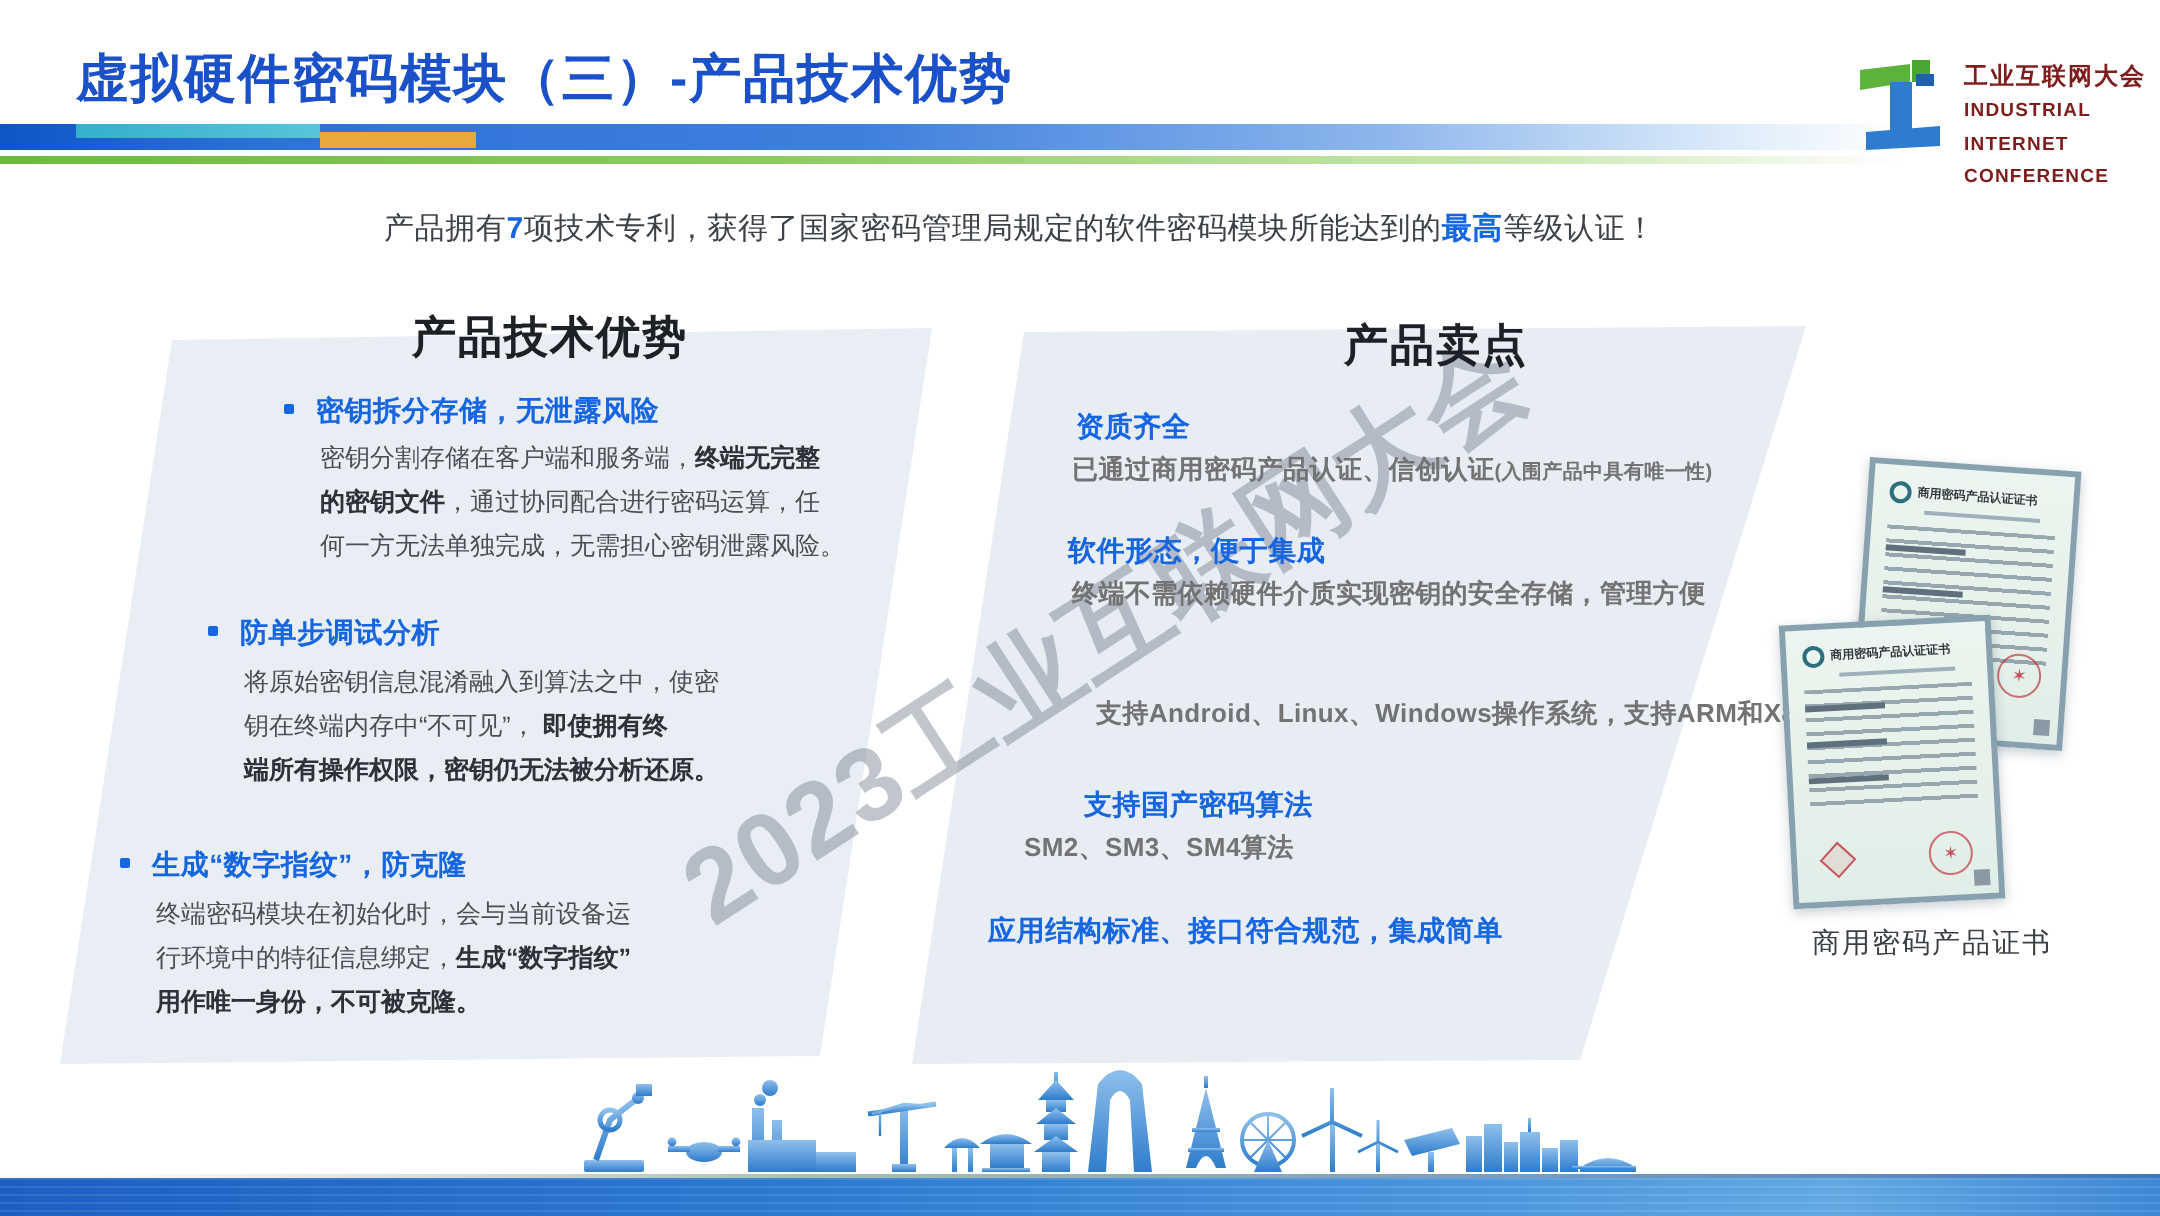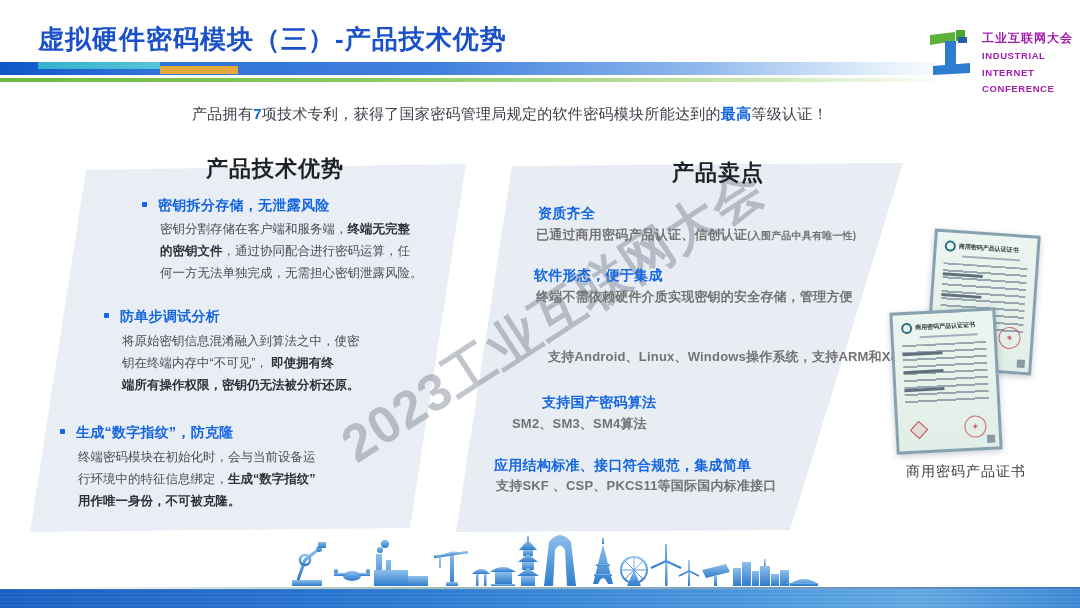--- a/index.html
+++ b/index.html
@@ -10,21 +10,21 @@
   
   .slide-title{left:38px;top:22px;font-size:26px;font-weight:bold;color:#1a50c8;letter-spacing:1px;z-index:5;}
   .bar-blue{left:0;top:62px;width:960px;height:13px;z-index:4;
     background:linear-gradient(to right,#0f55c8,#2e72d8 14%,#3f7fdd 45%,#8db6ec 72%,#dcebfa 90%,#ffffff 99%);}
   .bar-teal{left:38px;top:62px;width:122px;height:7px;background:linear-gradient(to right,#35b0cc,#57c4da);z-index:5;}
   .bar-yellow{left:160px;top:66px;width:78px;height:8px;background:#e7a93c;z-index:5;}
   .bar-green{left:0;top:78px;width:960px;height:4px;z-index:4;
     background:linear-gradient(to right,#6dbb3e,#8ccb5f 40%,#cde8b4 80%,#ffffff 99%);}
 
   .logo{left:928px;top:28px;width:150px;height:56px;z-index:5;display:flex;gap:8px;}
-  .logo-text{color:#a21caf;line-height:1.1;padding-top:4px;}
+  .logo-text{color:#7f1d1d;line-height:1.1;padding-top:4px;}
   .logo-cn{font-size:12px;font-weight:bold;letter-spacing:1px;}
   .logo-en{font-size:9.5px;font-weight:bold;letter-spacing:.6px;margin-top:6px;}
 
   
   .subtitle{left:192px;top:105px;font-size:15px;color:#3d4148;z-index:5;letter-spacing:.3px;}
   .seg-hl{color:#1566e0;font-weight:bold;}
 
   
   .watermark{left:250px;top:282px;width:600px;height:58px;text-align:center;
     font-size:52px;font-weight:bold;color:rgba(110,120,134,.42);
@@ -143,21 +143,20 @@
 
   <div class="abs item-heading" style="left:534px;top:267px;text-align:right;">软件形态，便于集成</div>
   <div class="abs rbody" style="left:536px;top:288px;"><span>终端不需依赖硬件介质实现密钥的安全存储，管理方便</span></div>
 
   <div class="abs rbody" style="left:548px;top:348px;"><span>支持Android、Linux、Windows操作系统，支持ARM和X86</span></div>
 
   <div class="abs item-heading" style="left:510px;top:394px;margin-left:32px;">支持国产密码算法</div>
   <div class="abs rbody" style="left:512px;top:415px;"><span>SM2、SM3、SM4算法</span></div>
 
   <div class="abs item-heading" style="left:494px;top:457px;">应用结构标准、接口符合规范，集成简单</div>
-  <div class="abs rbody" style="left:496px;top:477px;"><span>支持SKF 、CSP、PKCS11等国际国内标准接口</span></div>
 
   <div class="abs cert cert-back">
     <div class="cert-head">
       <span class="cert-emblem"></span>
       <span class="cert-doc-title">商用密码产品认证证书</span>
     </div>
     <div class="cert-subline"></div>
     <div class="cert-lines"></div>
     <div class="cert-section" style="left:8px;top:40px;"></div>
     <div class="cert-section" style="left:8px;top:61px;"></div>

